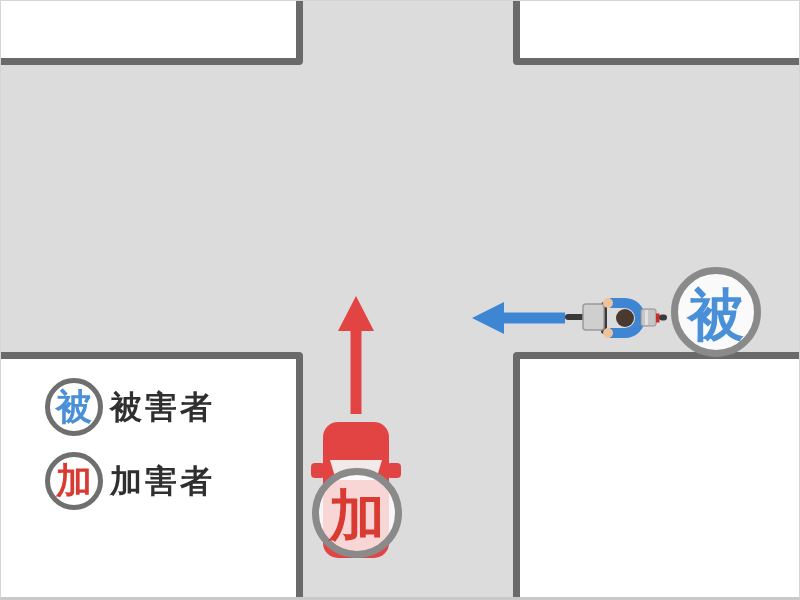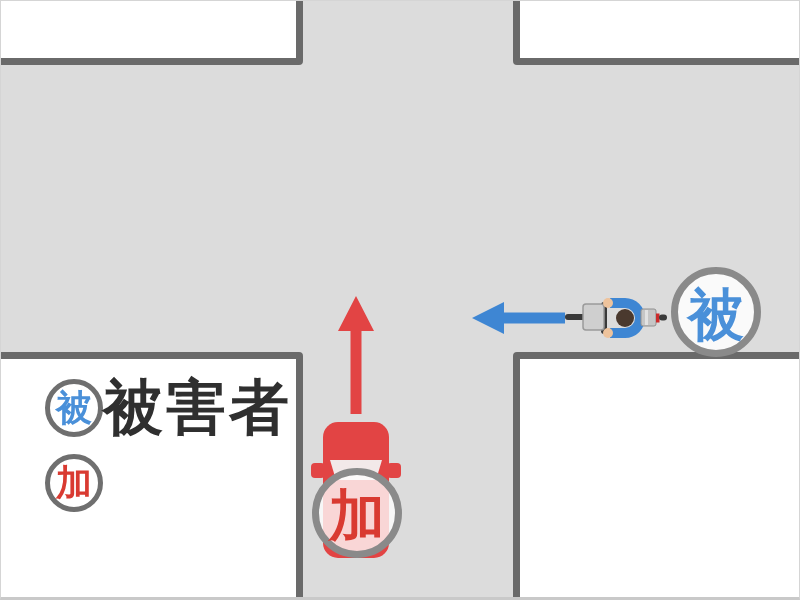--- a/index.html
+++ b/index.html
@@ -23,21 +23,21 @@
   .legend { position:absolute; left:45px; top:378px; }
   .legend-row { display:flex; align-items:center; margin-bottom:16px; }
   .legend-badge {
     width:48px; height:48px; border:5px solid #6f6f6f; border-radius:50%;
     background:#ffffff; display:flex; align-items:center; justify-content:center;
     font-size:36px; font-weight:700; line-height:1; flex:0 0 auto;
   }
   .c-blue { color:#4a90d9; }
   .c-red  { color:#d93a31; }
   .legend-label {
-    font-size:60px; font-weight:600; color:#2f2f2f;
+    margin-left:7px; font-size:32px; font-weight:600; color:#2f2f2f;
     letter-spacing:3px; line-height:1; white-space:nowrap;
   }
   .badge-text { font-weight:bold; font-family:"Liberation Sans", sans-serif; }
   .frame {
     position:absolute; inset:0; pointer-events:none;
     border:1px solid #d5d5d5; border-bottom:3px solid #c9c9c9;
   }
 </style>
 </head>
 <body>
@@ -49,20 +49,21 @@
   <div class="building b-bl"></div>
   <div class="building b-br"></div>
 
   <div class="legend">
     <div class="legend-row">
       <div class="legend-badge c-blue">被</div>
       <div class="legend-label">被害者</div>
     </div>
     <div class="legend-row">
       <div class="legend-badge c-red">加</div>
+      <div class="legend-label">加害者</div>
     </div>
   </div>
 
   <svg class="scene-svg" width="800" height="600" viewBox="0 0 800 600">
 
     <polygon points="356,296 374,331 361.5,331 361.5,414 350.5,414 350.5,331 338,331" fill="#e24444"></polygon>
 
     <g>
       <rect x="311" y="463" width="14" height="15" rx="4" fill="#e24444"></rect>
       <rect x="387" y="463" width="14" height="15" rx="4" fill="#e24444"></rect>

